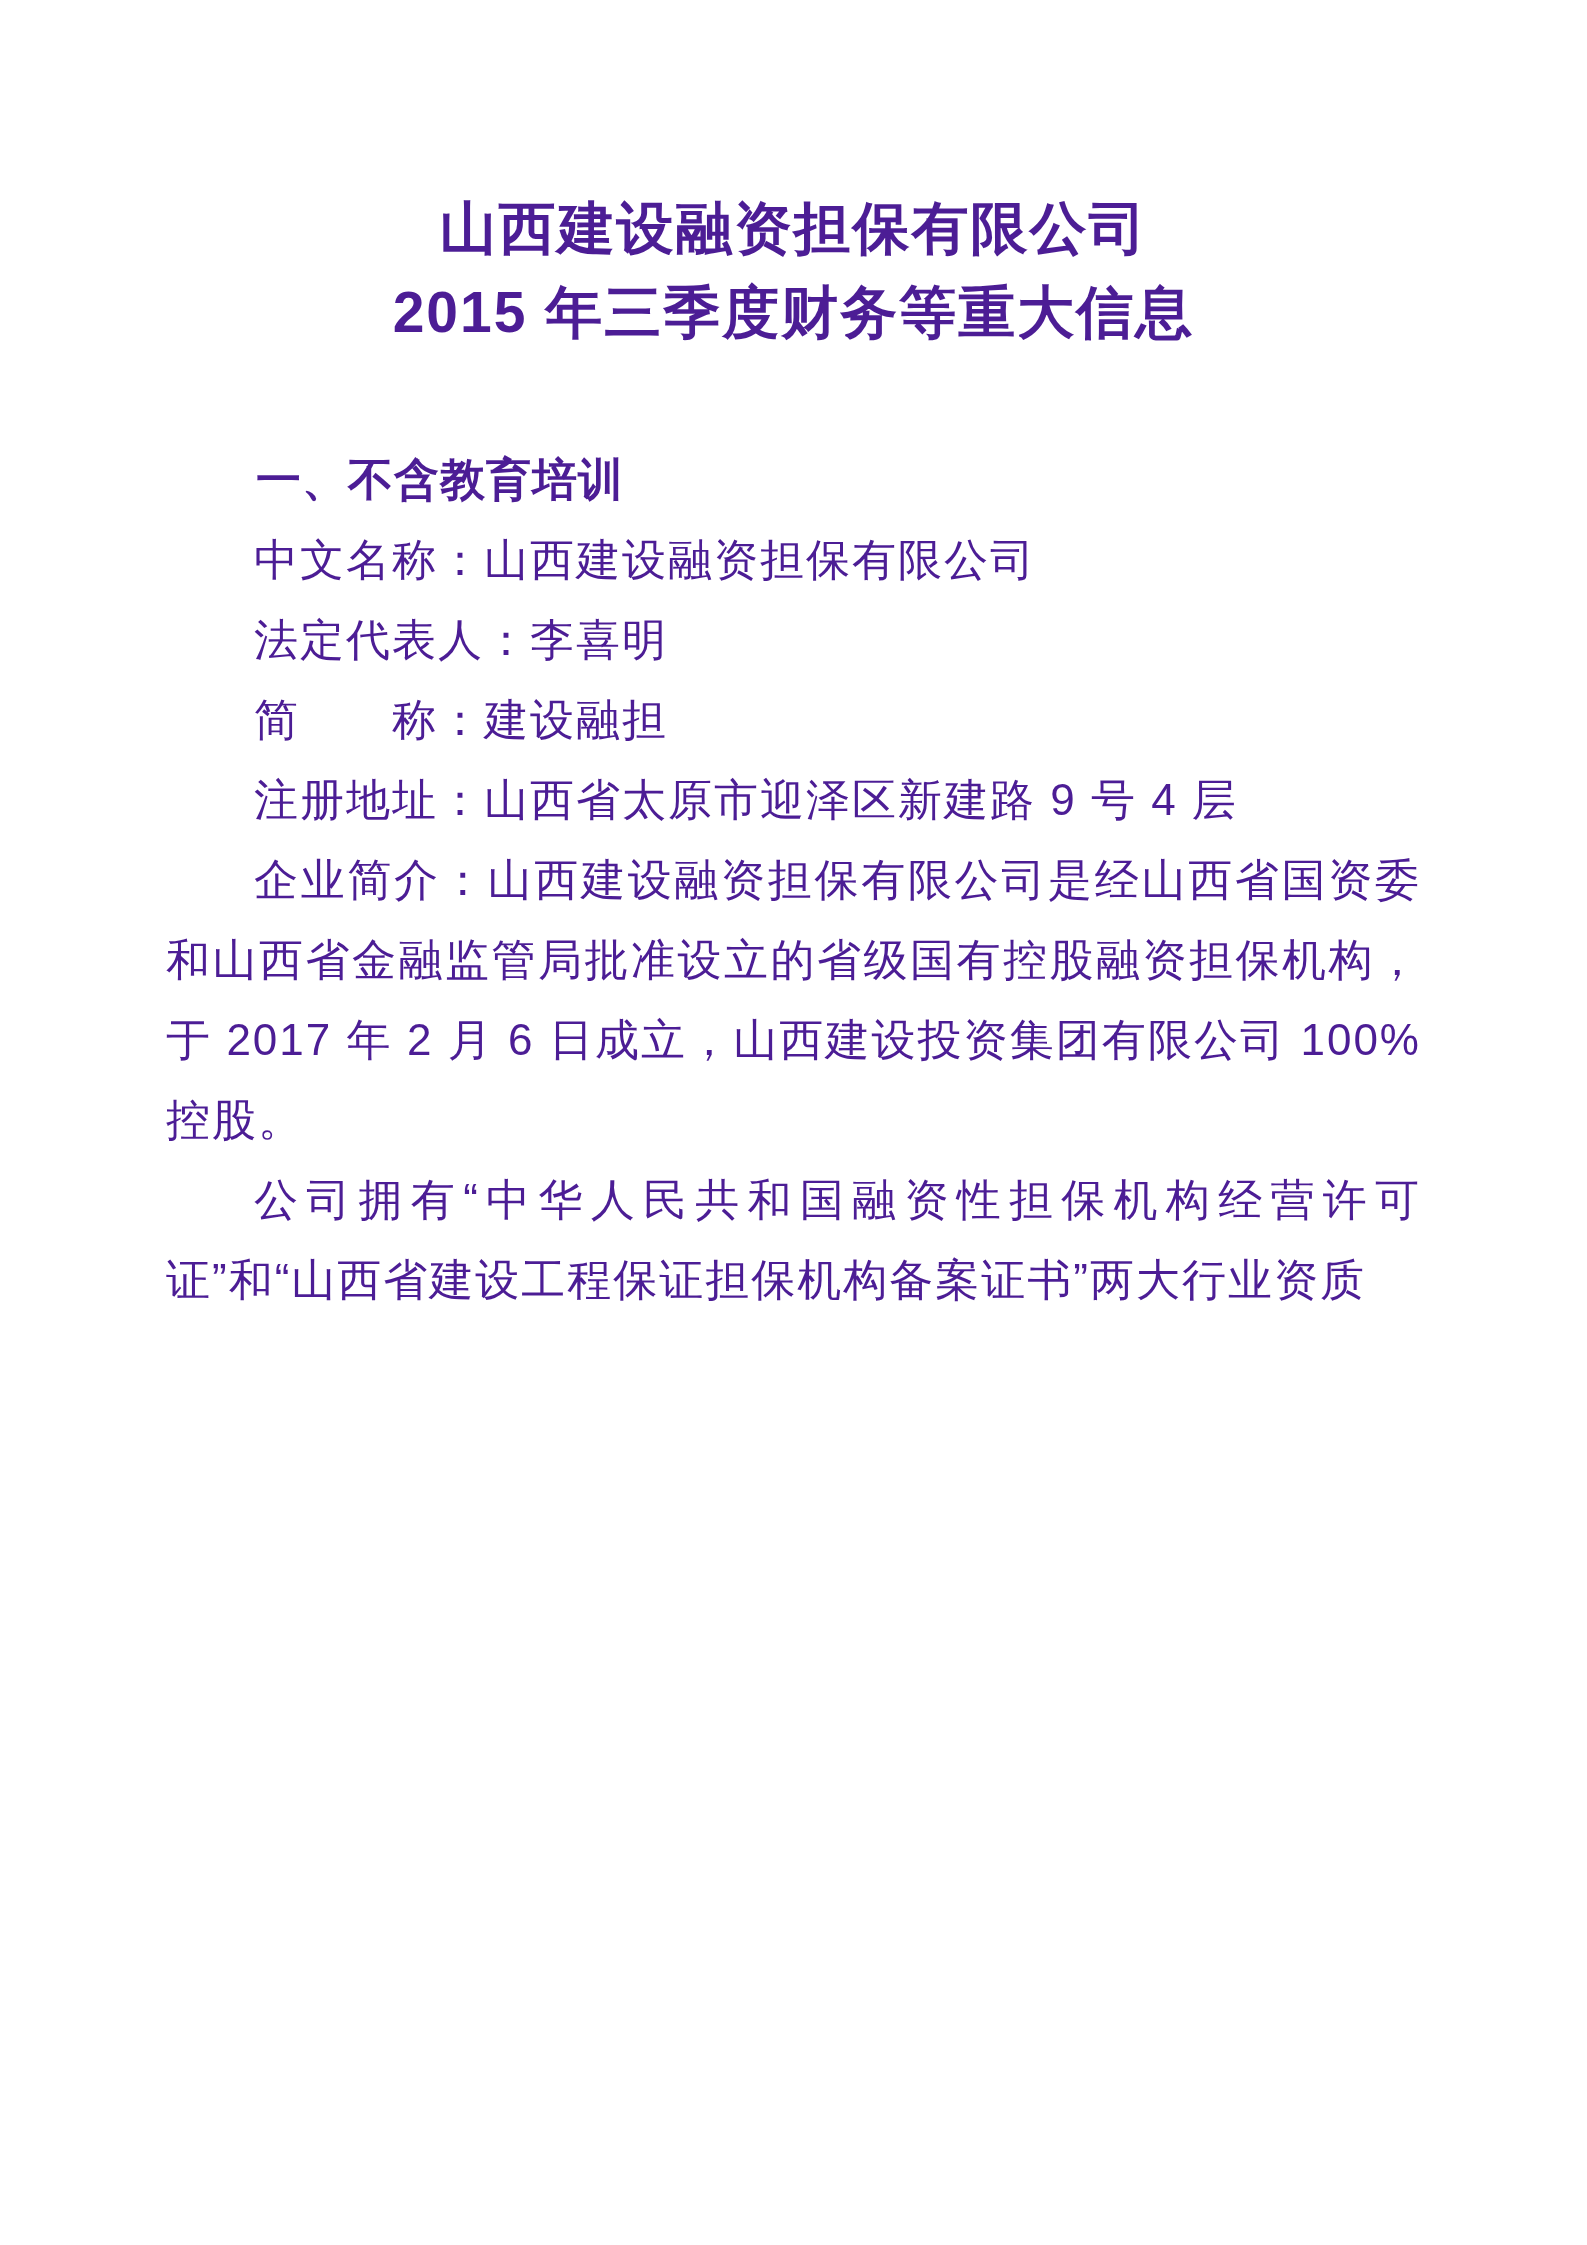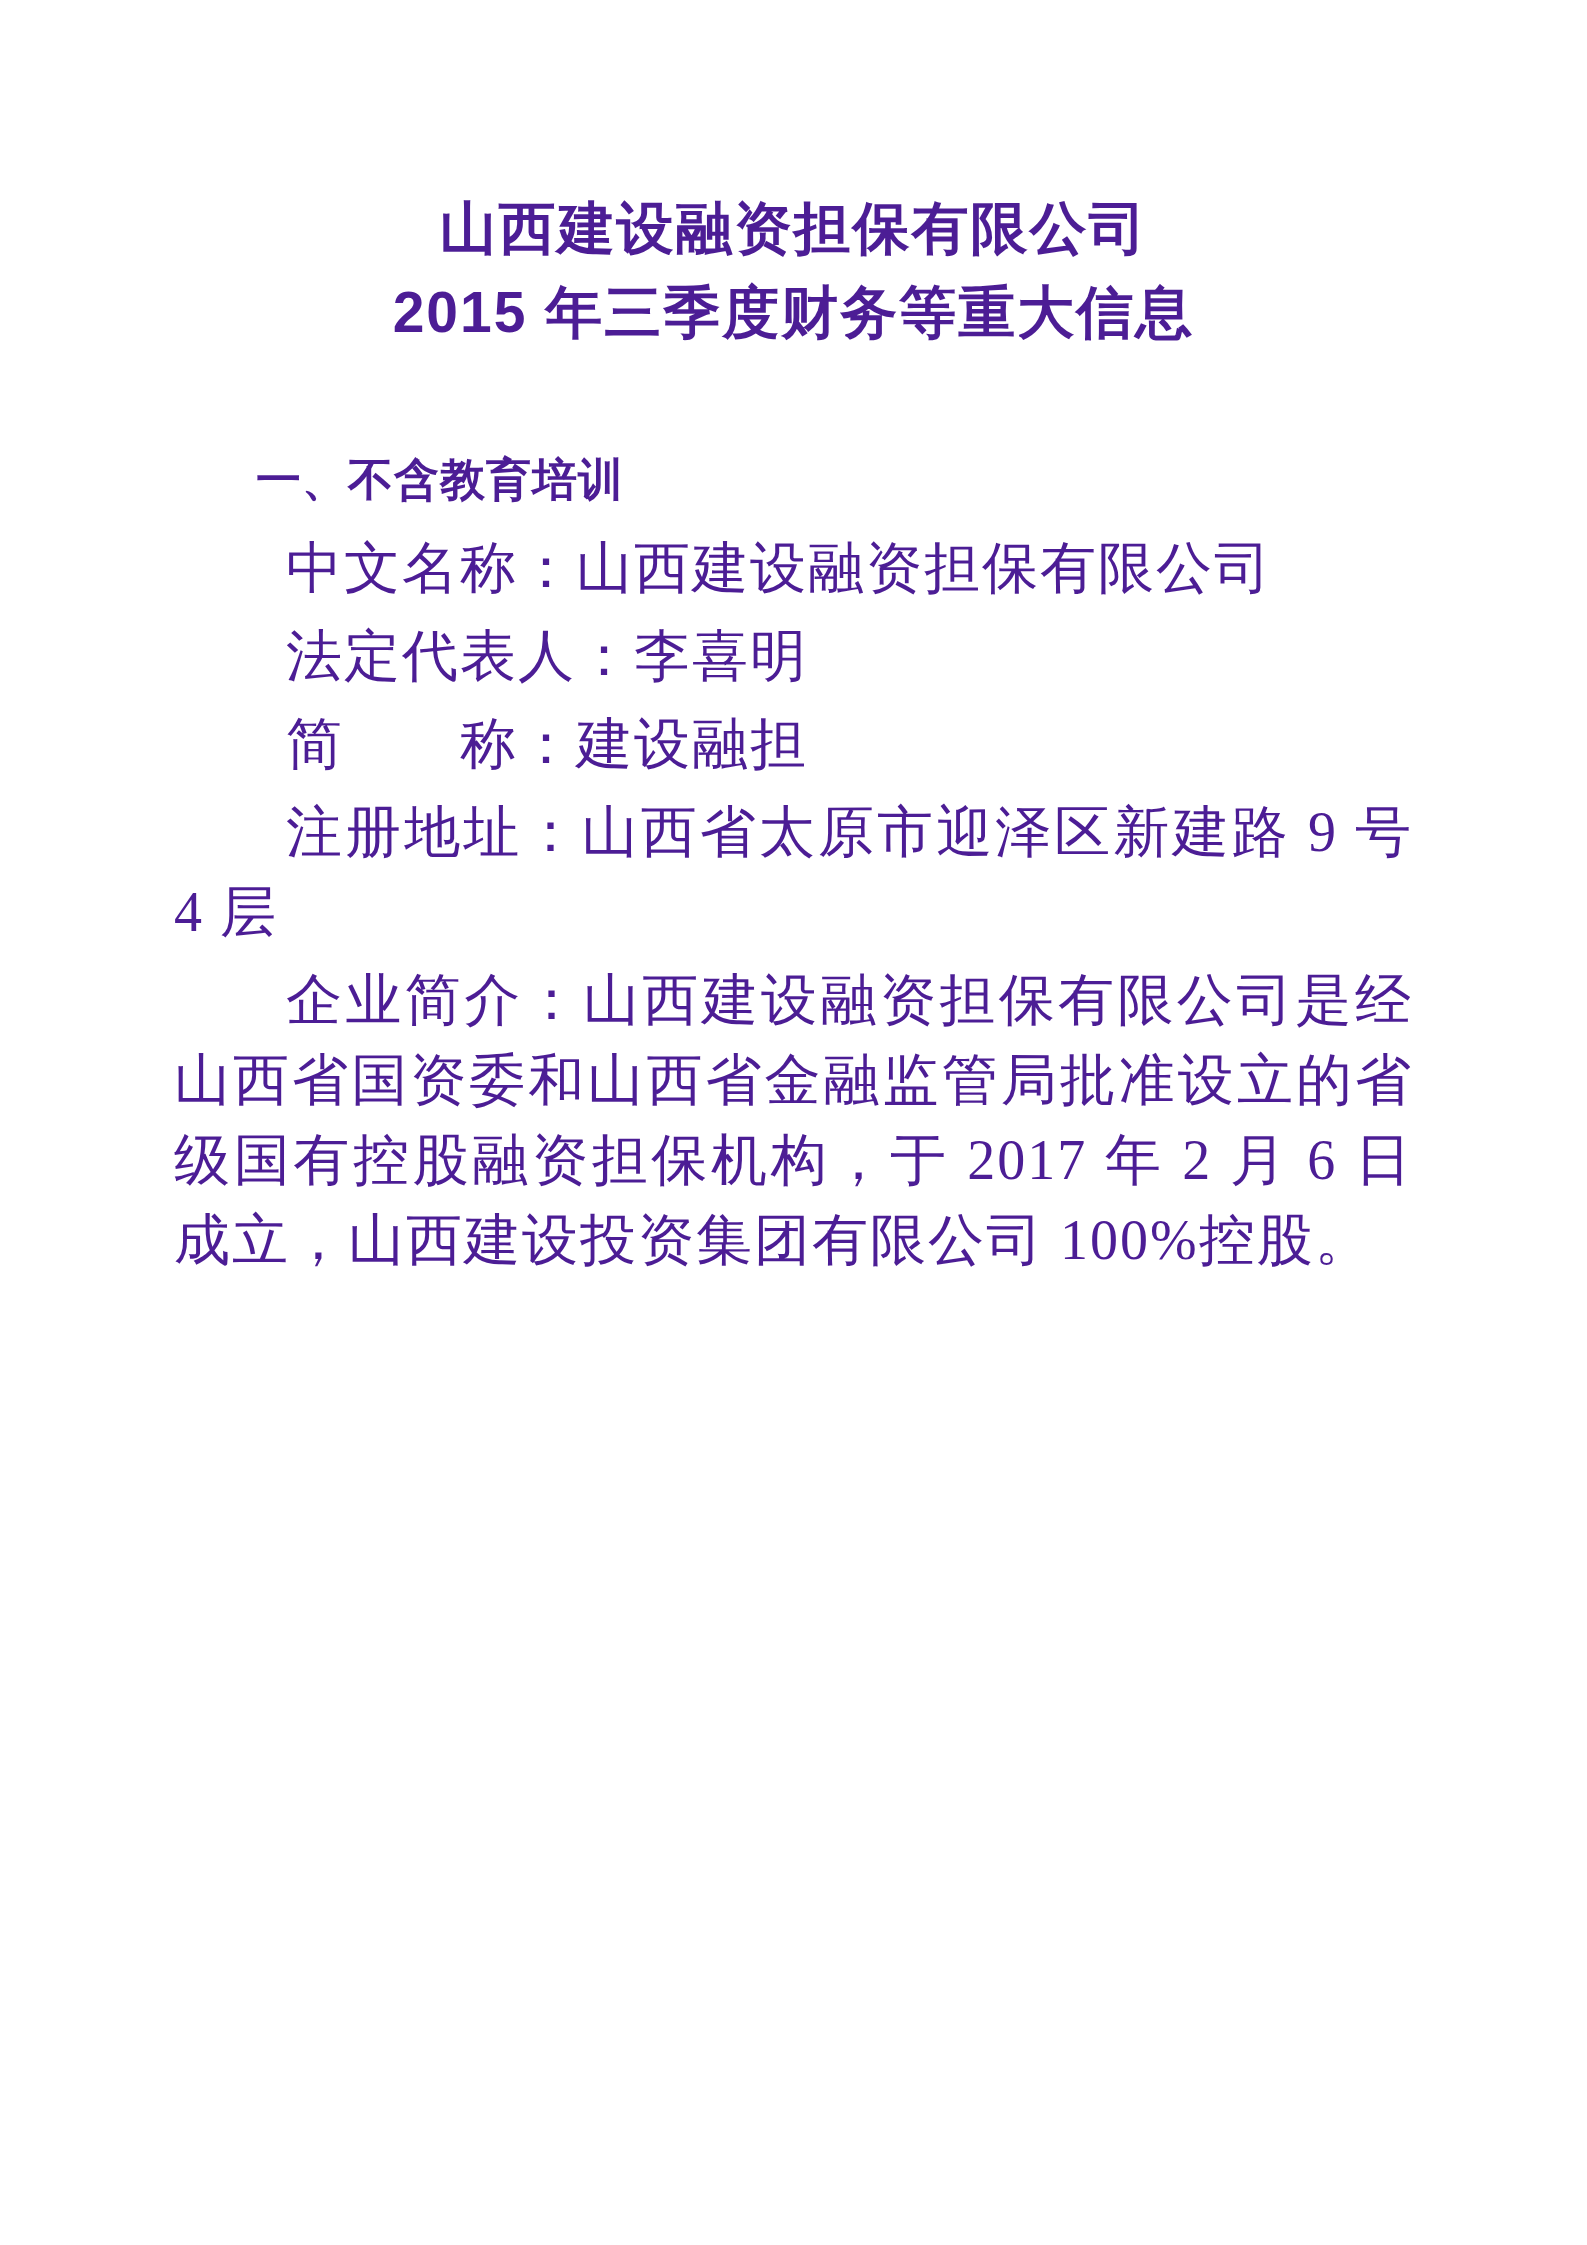--- a/index.html
+++ b/index.html
@@ -33,23 +33,23 @@
     margin: 86px 0 0 0;
     font-family: "Liberation Sans", "DejaVu Sans", sans-serif;
     font-weight: bold;
     font-size: 45px;
     line-height: 80px;
     text-indent: 2em;
     letter-spacing: 1px;
   }
   .field-line,
   .paragraph {
-    margin: 8px;
-    font-family: Liberation Serif, serif;
-    font-size: 56px;
+    margin: 0;
+    font-family: Liberation Sans, sans-serif;
+    font-size: 44px;
     line-height: 80px;
     text-indent: 2em;
     text-align: justify;
     letter-spacing: 2px;
   }
 </style>
 </head>
 <body>
 
 <div class="page">
@@ -64,13 +64,14 @@
 
   <p class="field-line">法定代表人：李喜明</p>
 
   <p class="field-line">简　　称：建设融担</p>
 
   <p class="field-line">注册地址：山西省太原市迎泽区新建路 9 号 4 层</p>
 
 
   <p class="paragraph">企业简介：山西建设融资担保有限公司是经山西省国资委和山西省金融监管局批准设立的省级国有控股融资担保机构，于 2017 年 2 月 6 日成立，山西建设投资集团有限公司 100%控股。</p>
 
+  <p class="paragraph">公司拥有“中华人民共和国融资性担保机构经营许可证”和“山西省建设工程保证担保机构备案证书”两大行业资质</p>
 </div>
 
 </body></html>

